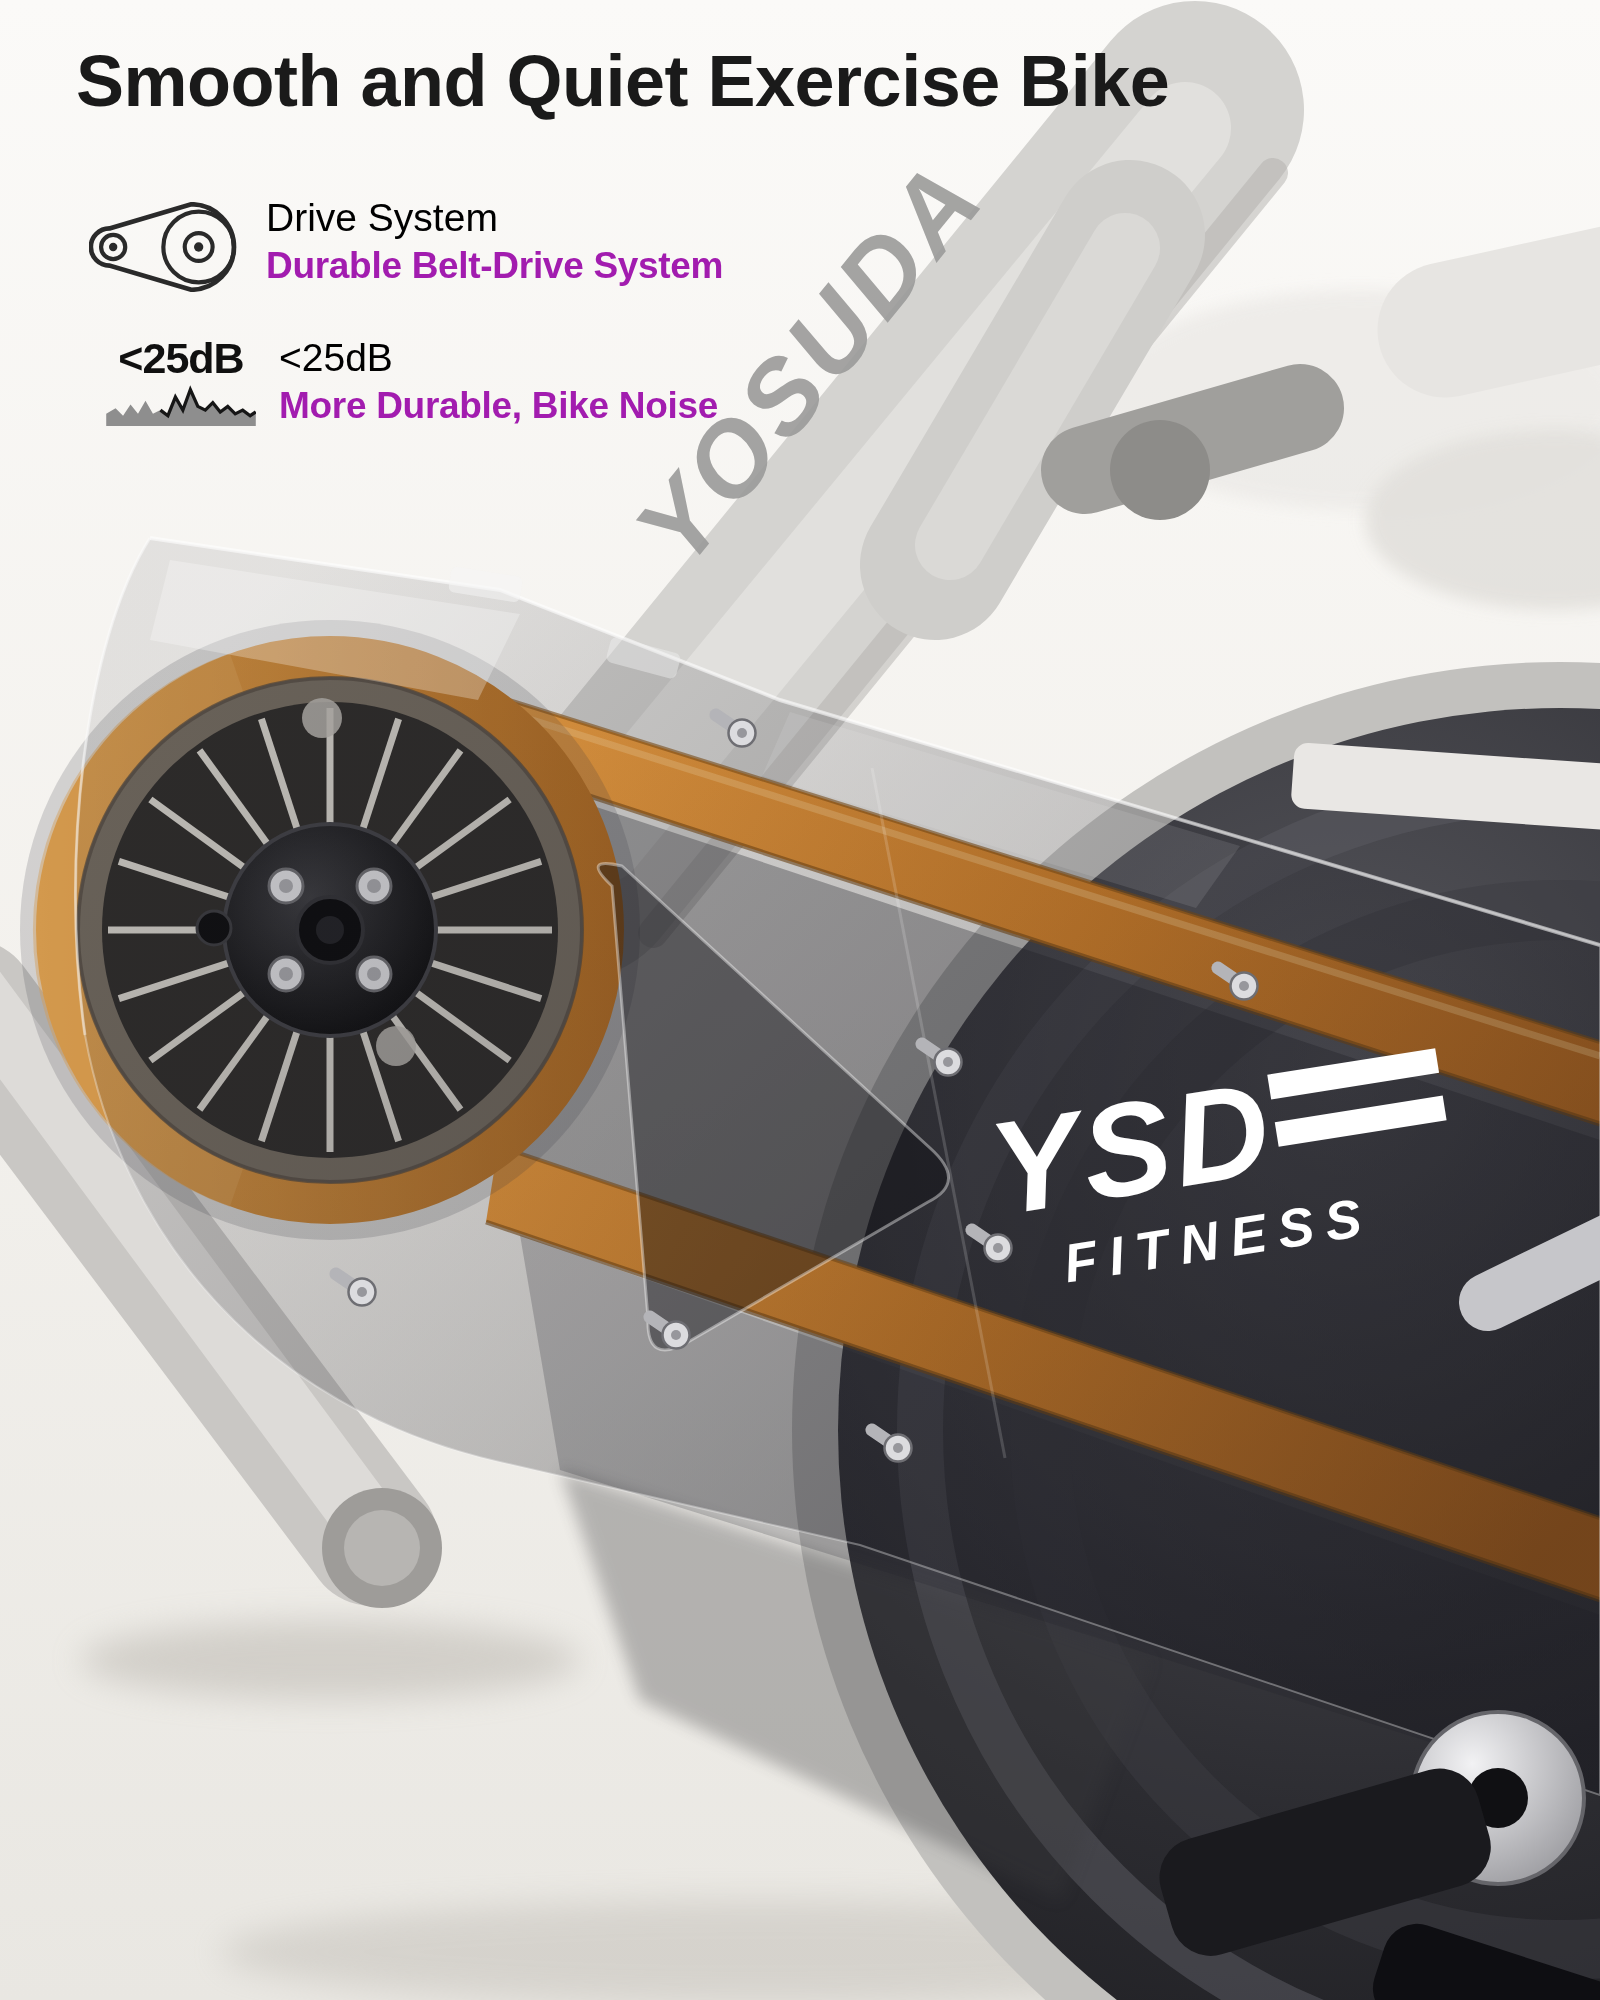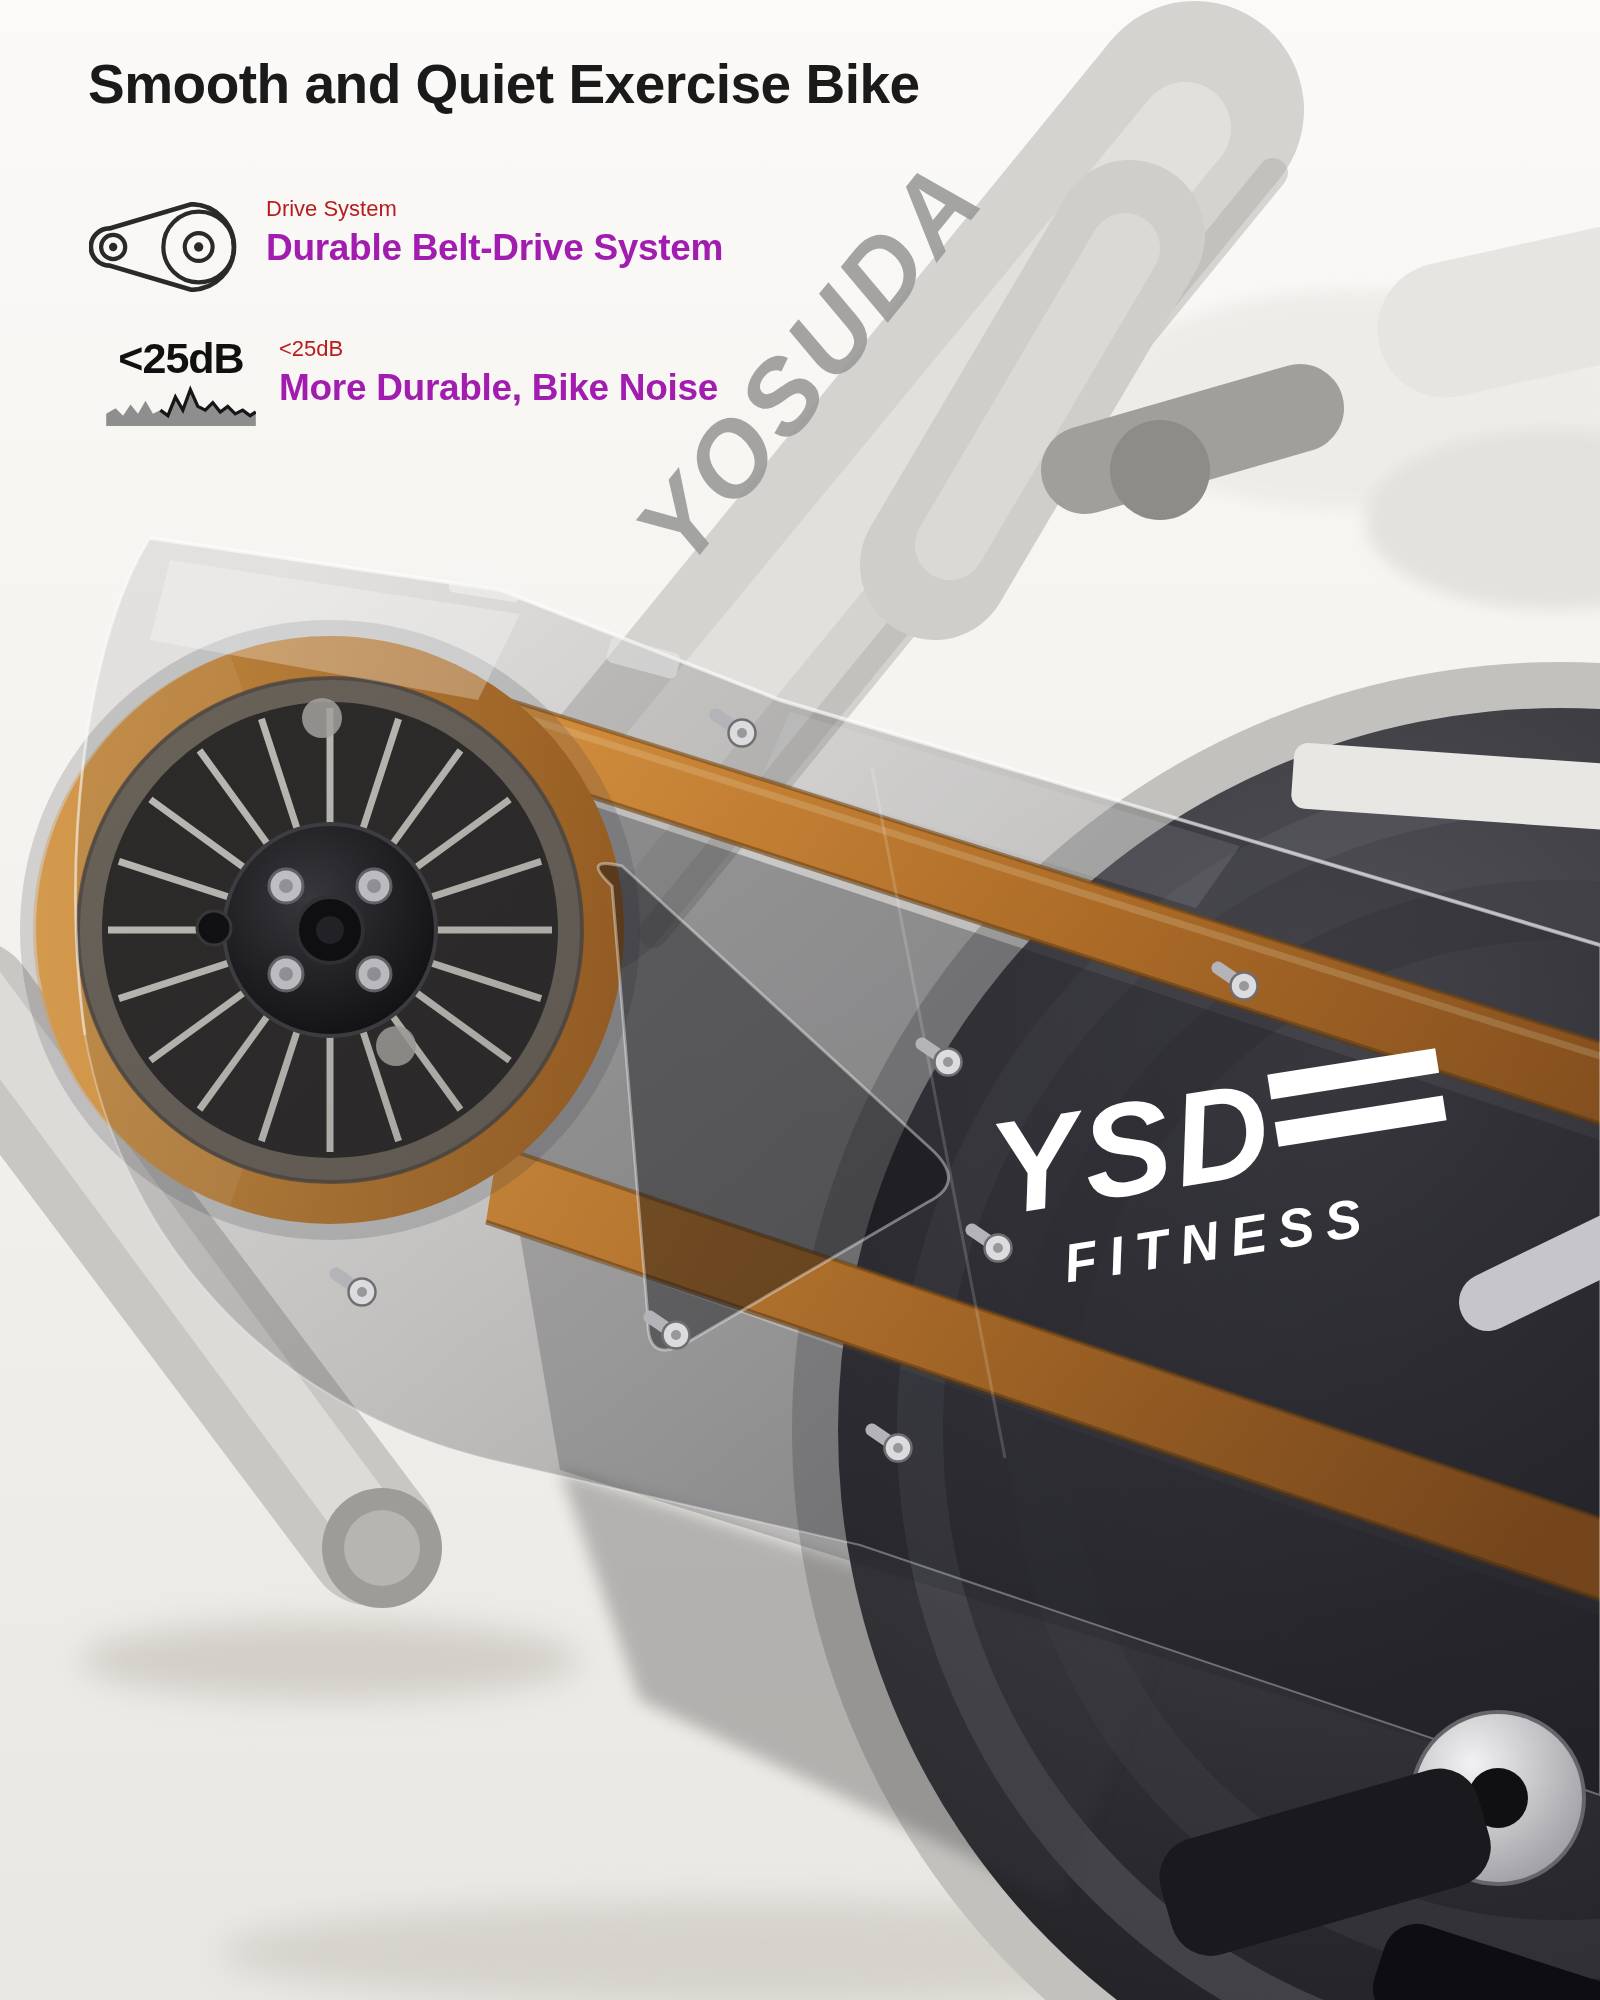--- a/index.html
+++ b/index.html
@@ -5,30 +5,30 @@
   html,body { margin:0; padding:0; }
   body {
     width:1600px; height:2000px;
     position:relative; overflow:hidden;
     background:#f2f0ec;
     font-family:"Liberation Sans", sans-serif;
   }
   .scene { position:absolute; inset:0; display:block; }
   .header { position:absolute; inset:0; pointer-events:none; }
   .title {
-    position:absolute; left:76px; top:40px; margin:12px;
-    font-size:55px; font-weight:bold; color:#1a1a1a; letter-spacing:-0.5px;
+    position:absolute; left:76px; top:40px; margin:0;
+    font-size:72px; font-weight:bold; color:#1a1a1a; letter-spacing:-0.5px;
   }
   .feature { position:absolute; display:flex; align-items:flex-start; }
   .feature-1 { left:78px; top:196px; }
   .feature-2 { left:91px; top:336px; }
   .icon-col { width:180px; display:flex; flex-direction:column; align-items:center; justify-content:center; }
   .feature-1 .icon-col { padding-top:6px; }
   .ftext { margin-left:8px; }
-  .flabel { font-size:22px; color:#b91c1c; }
+  .flabel { font-size:39px; color:#000000; }
   .ftitle { font-size:37px; font-weight:bold; color:#a21caf; margin-top:5px; letter-spacing:-0.3px; }
   .db-big { font-size:43px; font-weight:bold; color:#101010; letter-spacing:-1px; line-height:1.05; }
   .wave { margin-top:2px; display:block; }
 </style>
 </head>
 <body>
 
 <svg class="scene" width="1600" height="2000" viewBox="0 0 1600 2000" preserveAspectRatio="xMidYMid slice" aria-hidden="true">
   <defs>
     <linearGradient id="bgGrad" x1="0" y1="0" x2="0" y2="1">

